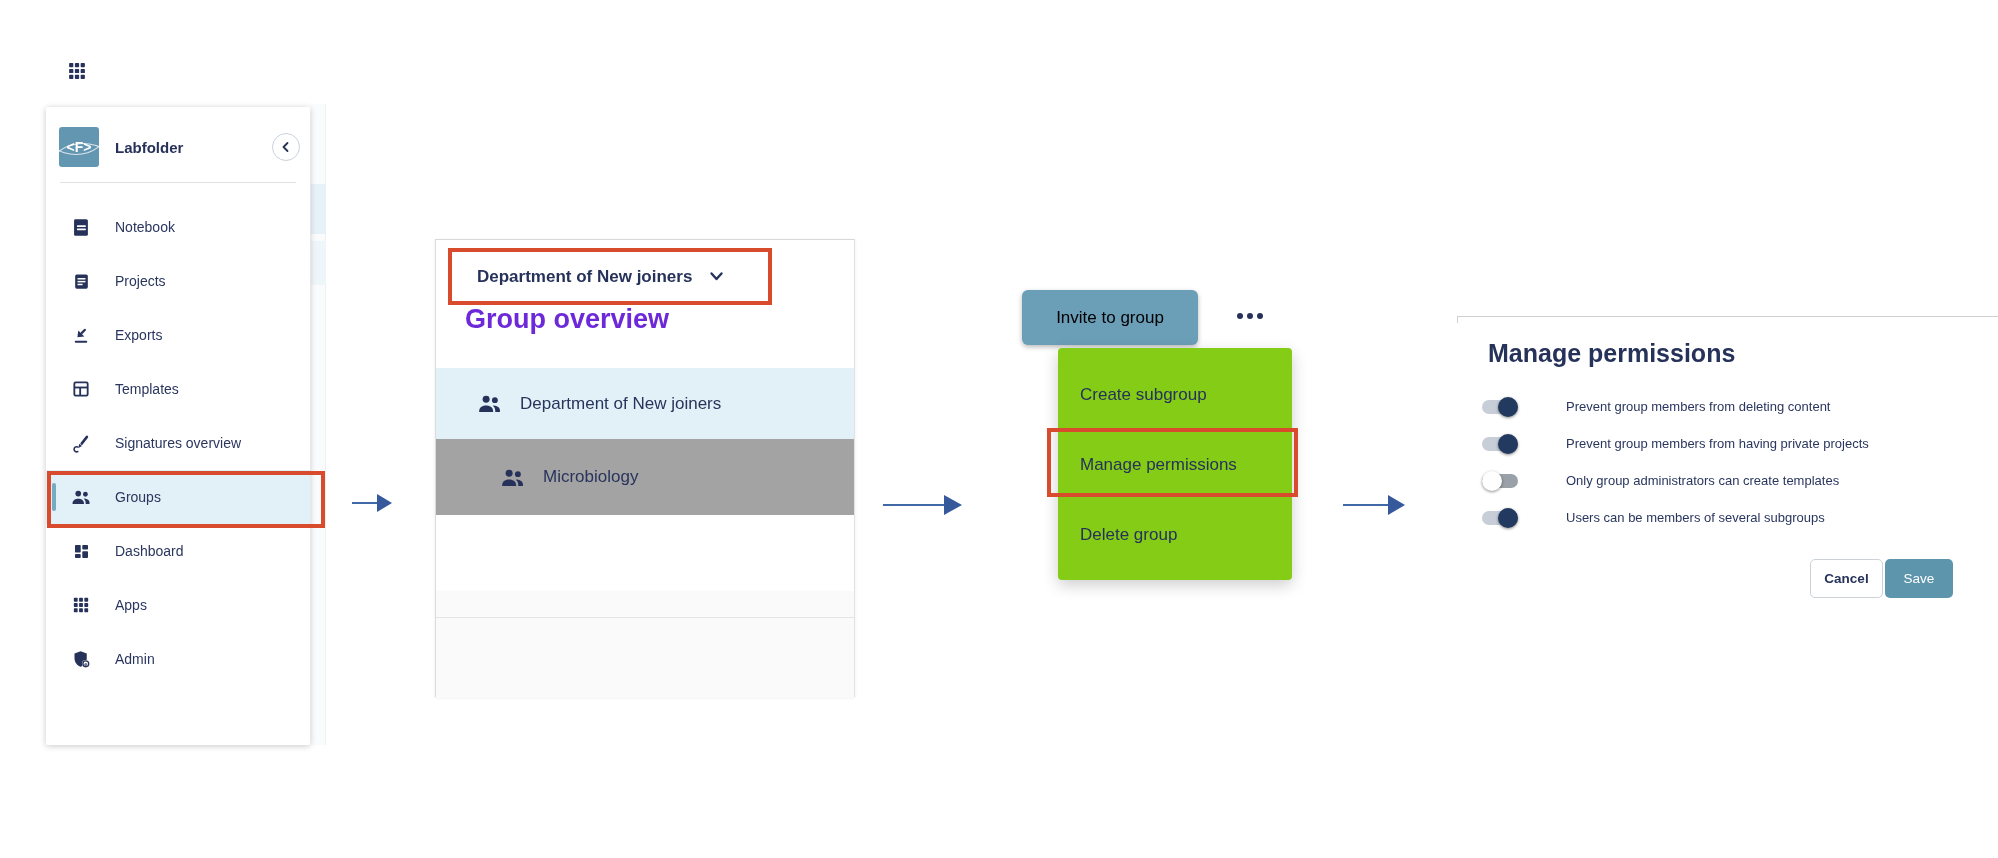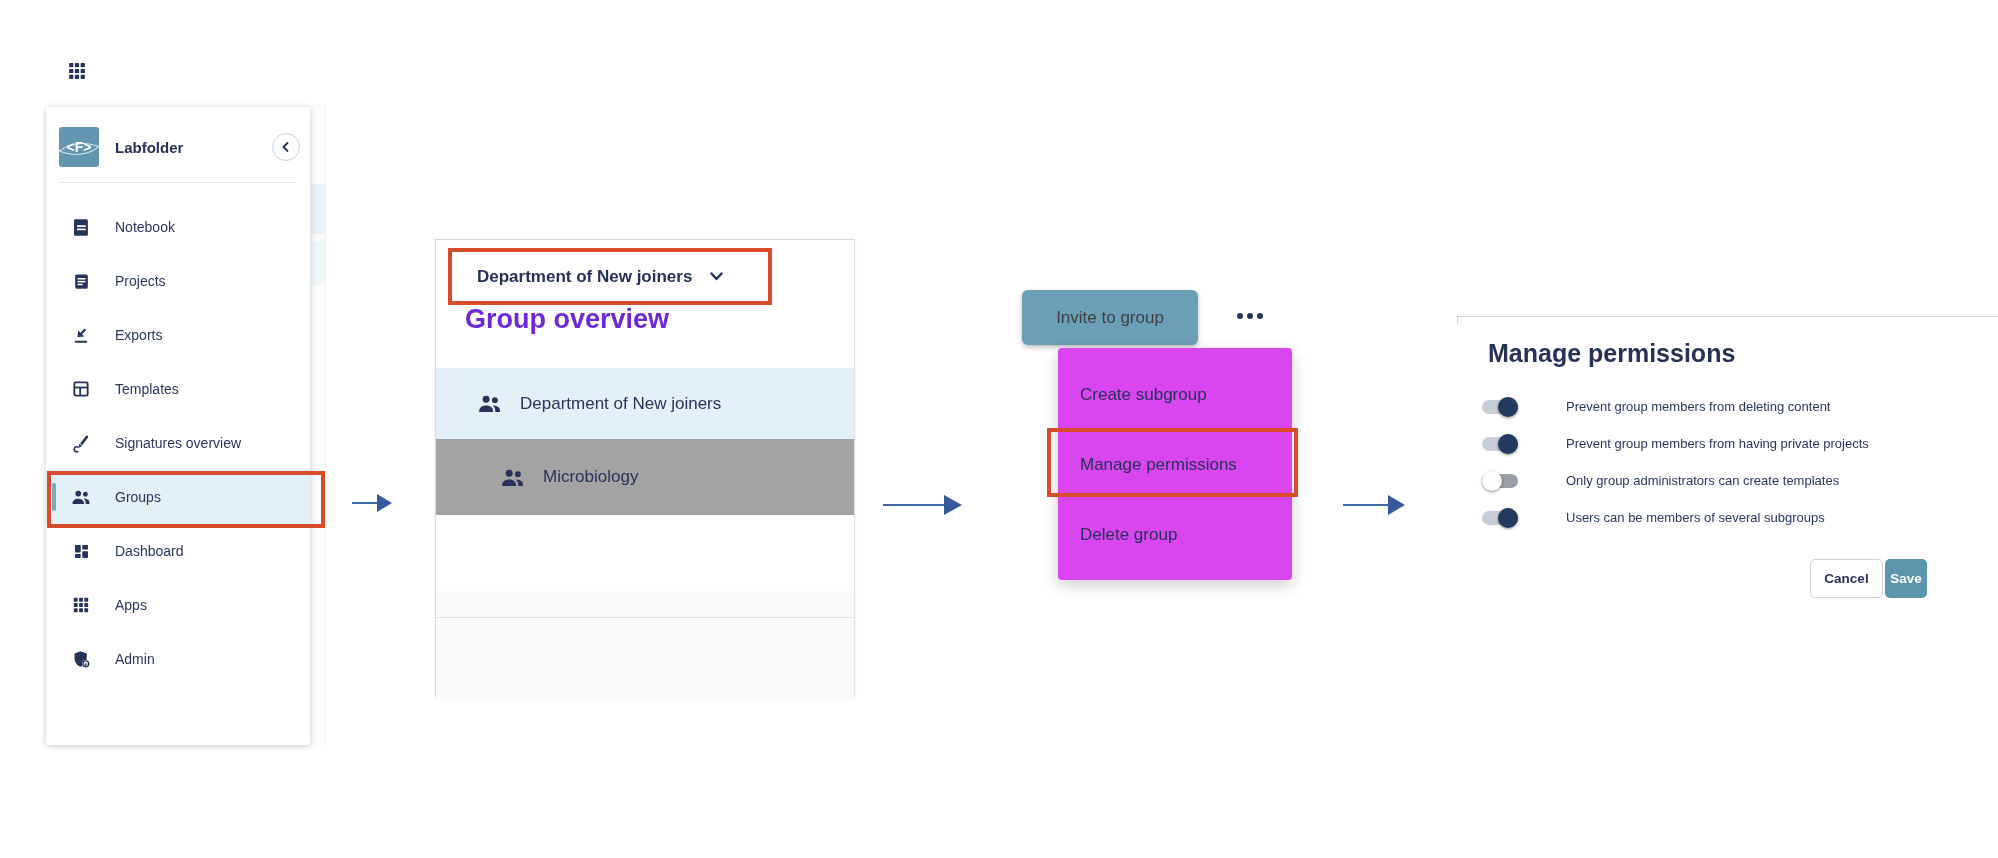--- a/index.html
+++ b/index.html
@@ -73,47 +73,47 @@
   .group-row { position:relative; display:flex; align-items:center; cursor:pointer; }
   .group-row .gicon { display:flex; align-items:center; justify-content:center; }
   .group-row .gname { font-size:17px; color:#29345c; margin-left:17px; }
   .row-root { height:71px; background:#e2f1f7; padding-left:40px; }
   .row-sub  { height:76px; background:#a3a3a3; padding-left:63px; }
   .group-panel .tail { position:absolute; left:0; top:351px; width:100%; height:107px; background:#fafafa; }
   .group-panel .tail-divider { position:absolute; left:0; top:377px; width:100%; height:1px; background:#e4e4e4; }
 
   
   .invite-btn { position:absolute; left:1022px; top:290px; width:176px; height:55px; border:none;
-                background:#6b9eb7; color:#404040; font-family:"Liberation Sans",sans-serif; font-size:17px;
+                background:#6b9eb7; color:#000000; font-family:"Liberation Sans",sans-serif; font-size:17px;
                 border-radius:6px; box-shadow:0 2px 5px rgba(0,0,0,.28); cursor:pointer; z-index:3; }
   .more-dots { position:absolute; left:1237px; top:313px; display:flex; gap:4px; cursor:pointer; z-index:3; }
   .more-dots i { width:6px; height:6px; border-radius:50%; background:#26325a; }
-  .ctx-menu { position:absolute; left:1058px; top:348px; width:234px; height:232px; background:#d946ef;
+  .ctx-menu { position:absolute; left:1058px; top:348px; width:234px; height:232px; background:#84cc16;
               border-radius:4px; box-shadow:0 5px 16px rgba(0,0,0,.20); z-index:4; padding-top:12px; }
   .ctx-item { height:70px; display:flex; align-items:center; padding-left:22px; font-size:17px;
               color:#26325a; cursor:pointer; }
 
   
   .perm-topline { position:absolute; left:1457px; top:316px; width:541px; height:1px; background:#cfcfcf; }
   .perm-corner  { position:absolute; left:1457px; top:316px; width:1px; height:7px; background:#cfcfcf; }
   .perm-title { position:absolute; left:1488px; top:339px; font-size:25px; font-weight:bold; color:#26325a; }
   .perm-list { position:absolute; left:1482px; top:388px; }
   .perm-row { height:37px; display:flex; align-items:center;gap:35px; }
   .perm-row .plabel { margin-left:13px; font-size:13px; color:#2a365e; }
   .toggle { position:relative; width:36px; height:20px; flex:0 0 36px; cursor:pointer; }
   .toggle .track { position:absolute; left:0; top:3px; width:36px; height:14px; border-radius:7px; background:#9aa0a8; }
   .toggle .thumb { position:absolute; left:0; top:0; width:20px; height:20px; border-radius:50%;
                    background:#fefefe; box-shadow:0 1px 3px rgba(0,0,0,.45); }
   .toggle.on .track { background:#c7ced7; }
   .toggle.on .thumb { left:16px; background:#233a60; }
   .perm-actions { position:absolute; left:1810px; top:559px; display:flex; gap:2px; }
   .btn-cancel { width:73px; height:39px; background:#fff; border:1px solid #ccd2d8; border-radius:5px;
                 font-family:"Liberation Sans",sans-serif; font-size:13.5px; font-weight:bold; color:#26325a; cursor:pointer; }
-  .btn-save { width:42px; height:39px; background:#5d95ad; border:none; border-radius:5px;
-              font-family:"Liberation Sans",sans-serif; font-size:13.5px; font-weight:bold; color:#fff; cursor:pointer; }
+  .btn-save { width:68px; height:39px; background:#5d95ad; border:none; border-radius:5px;
+              font-family:"Liberation Sans",sans-serif; font-size:13.5px; font-weight:normal; color:#fff; cursor:pointer; }
 
   svg { display:block; }
 </style>
 </head>
 <body>
 
 <div class="canvas">
 
   <div class="launcher">
     <svg width="22" height="22" viewBox="0 0 24 24" fill="#26325a">

